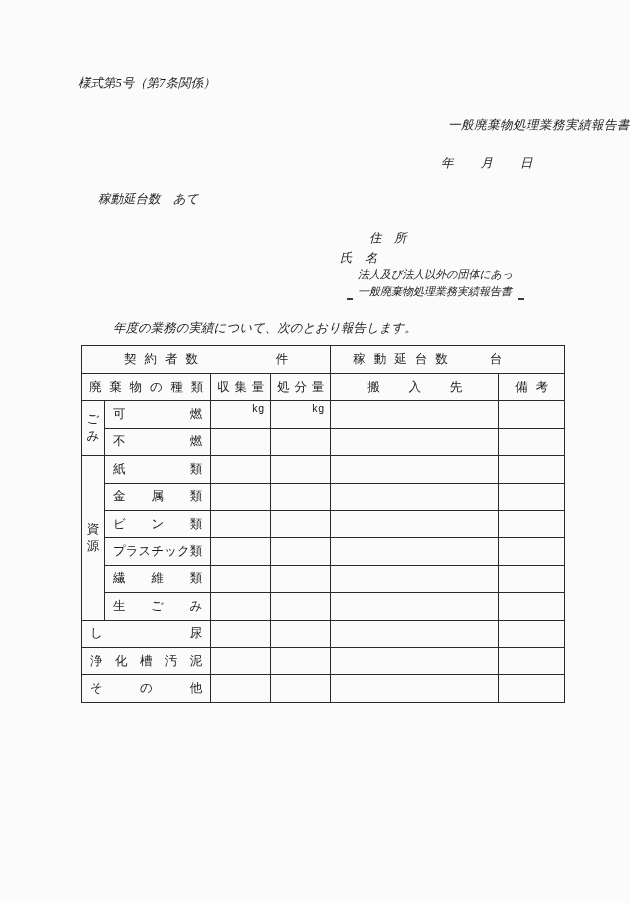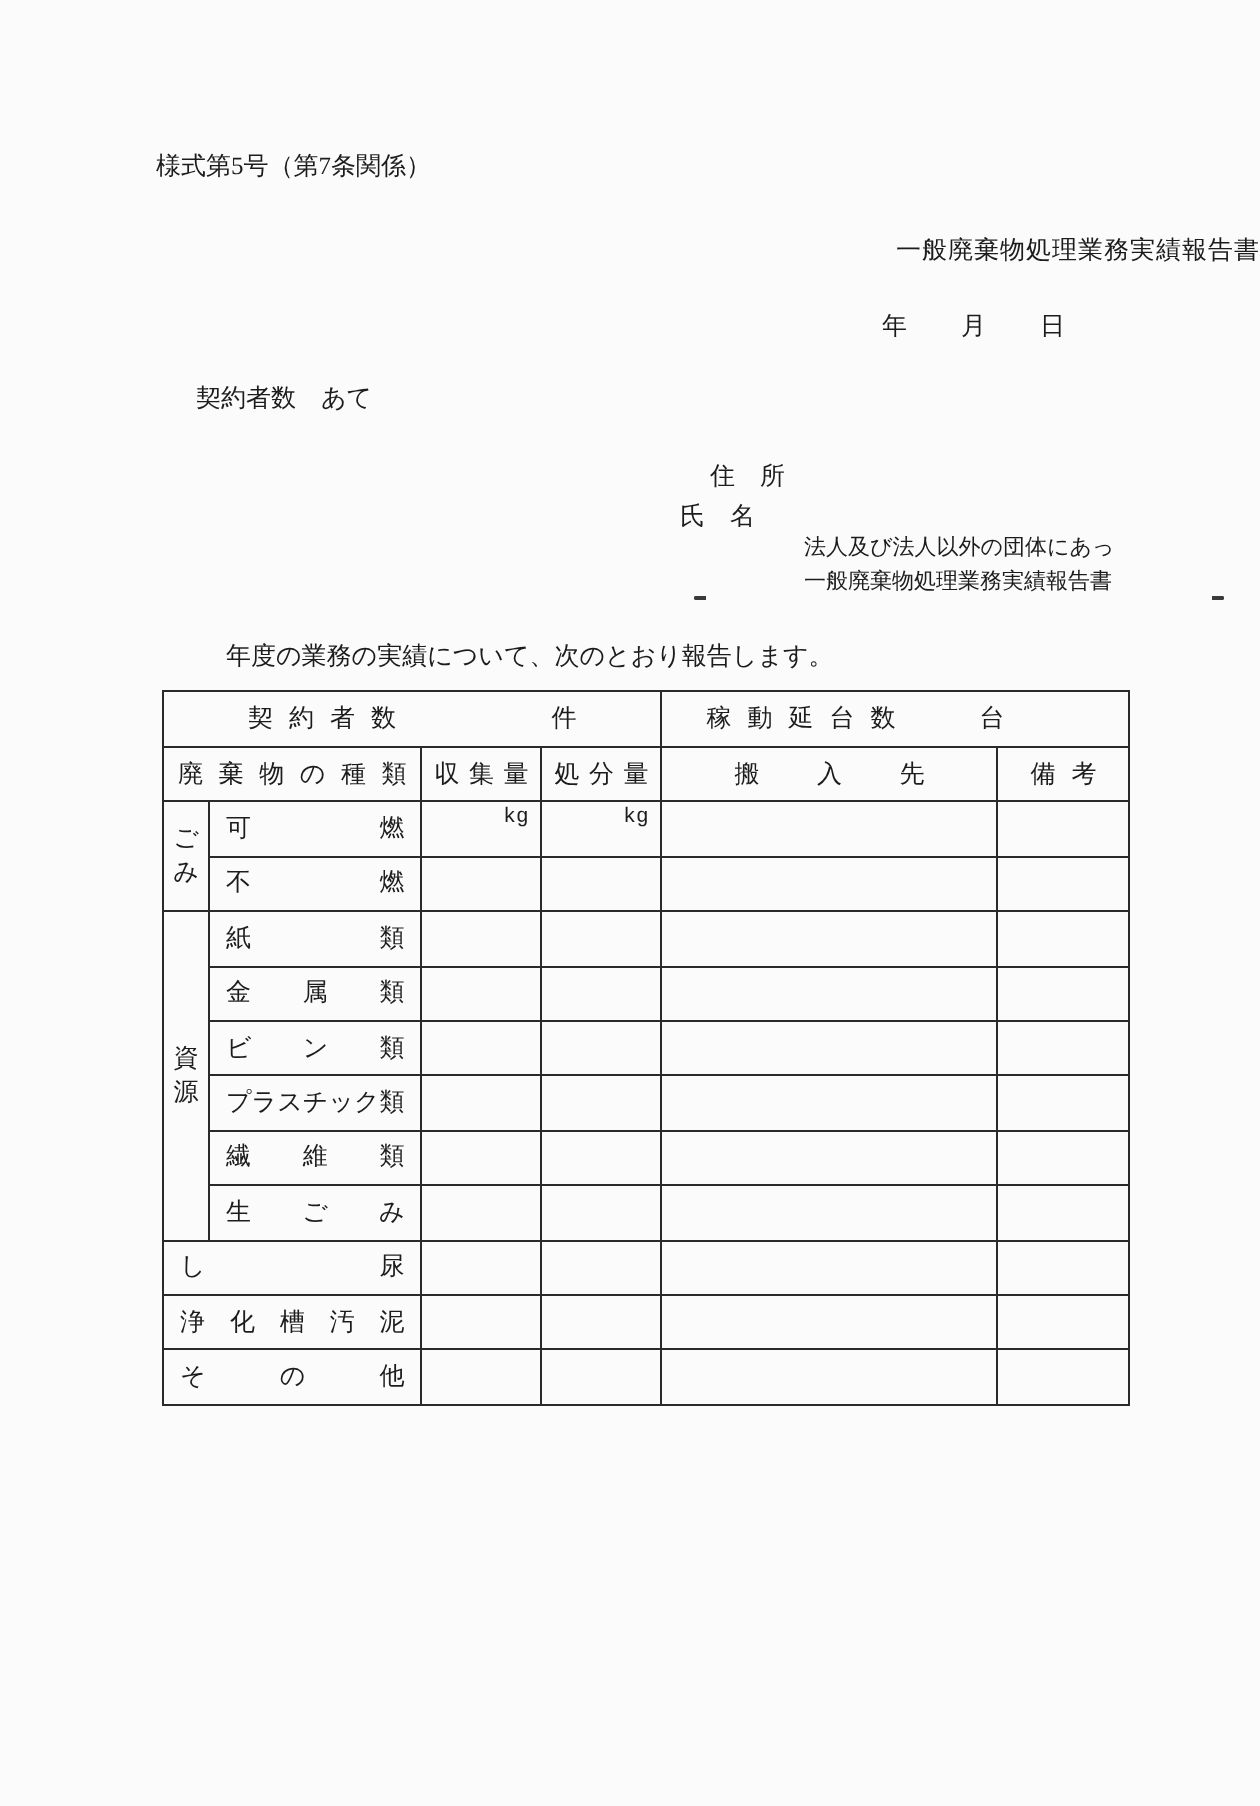--- a/index.html
+++ b/index.html
@@ -8,29 +8,29 @@
     width: 630px; height: 903px;
     font-family: "Liberation Serif", "DejaVu Serif", serif;
     color: #1c1c1c;
   }
   .page {
     position: relative;
     width: 630px; height: 903px;
     background: #fbfbfb;
     overflow: hidden;
   }
-  .abs { position: absolute; white-space: pre; }
+  .abs { position: absolute; white-space: pre; font-style: italic; }
   .form-number { left: 78px; top: 75px; font-size: 12.5px; }
   .doc-title { left: 0; right: 0; top: 117px; text-align: right; font-size: 12.5px; letter-spacing: 0.5px; }
   .date-line { left: 441px; top: 155px; display: flex; gap: 27px; font-size: 12.5px; }
   .addressee { left: 98px; top: 191px; font-size: 12.5px; }
-  .addr-label { left: 355px; top: 230px; font-size: 12.5px; }
+  .addr-label { left: 369px; top: 230px; font-size: 12.5px; }
   .name-label { left: 340px; top: 250px; font-size: 12.5px; }
 
-  .corp-note { left: 347px; top: 265px; display: flex; align-items: flex-end; gap: 44px; }
+  .corp-note { left: 347px; top: 265px; display: flex; align-items: flex-end; }
   .bracket { width: 6px; border: 1px solid #3a3a3a; }
   .bracket-left  { border-right: none; border-radius: 4px 0 0 4px; margin-right: 3px; }
   .bracket-right { border-left: none;  border-radius: 0 4px 4px 0; margin-left: 3px; }
   .corp-text { font-size: 11px; line-height: 16.5px; padding: 1px 2px; white-space: pre; }
 
   .intro { left: 113px; top: 320px; font-size: 12.5px; }
 
   .report-table { position: absolute; left: 81px; top: 345px; border-collapse: collapse; table-layout: fixed; }
   .report-table td { border: 1px solid #2a2a2a; padding: 0; font-size: 12.5px; vertical-align: middle; }
   .report-table tr { height: 27.4px; }
@@ -61,21 +61,21 @@
   <div class="abs form-number">様式第5号（第7条関係）</div>
 
   <div class="abs doc-title">一般廃棄物処理業務実績報告書</div>
 
   <div class="abs date-line">
     <span>年</span>
     <span>月</span>
     <span>日</span>
   </div>
 
-  <div class="abs addressee">契約者数　あて</div>
+  <div class="abs addressee">稼動延台数　あて</div>
 
   <div class="abs addr-label">住　所</div>
   <div class="abs name-label">氏　名</div>
 
   <div class="abs corp-note">
     <span class="bracket bracket-left"></span>
     <span class="corp-text"><span>法人及び法人以外の団体にあっ</span><br><span>一般廃棄物処理業務実績報告書</span></span>
     <span class="bracket bracket-right"></span>
   </div>
 

